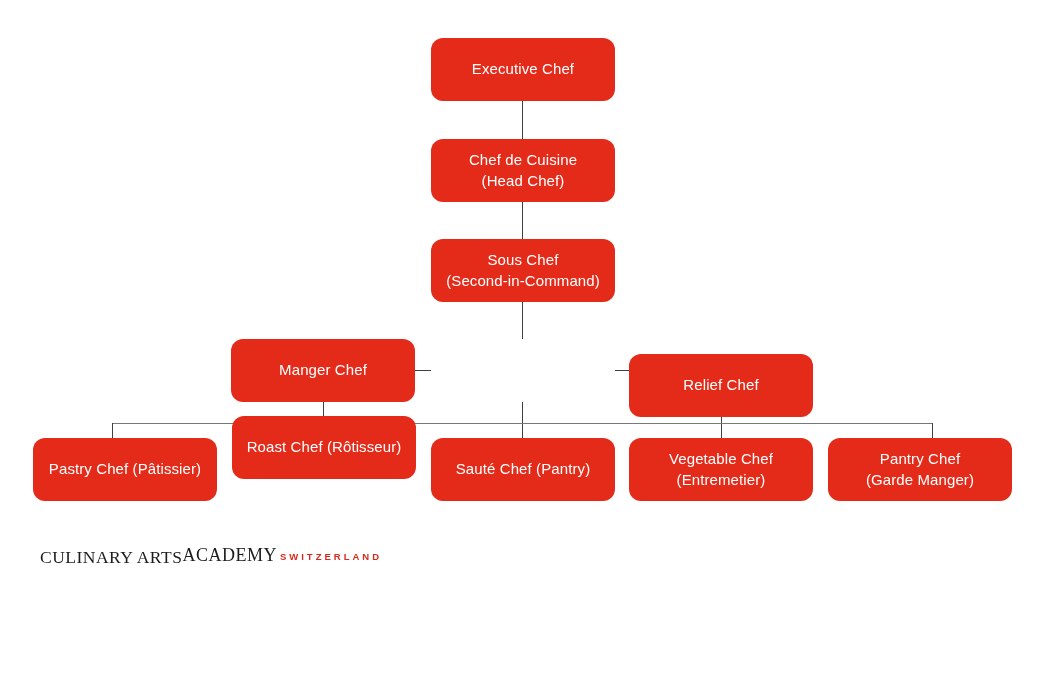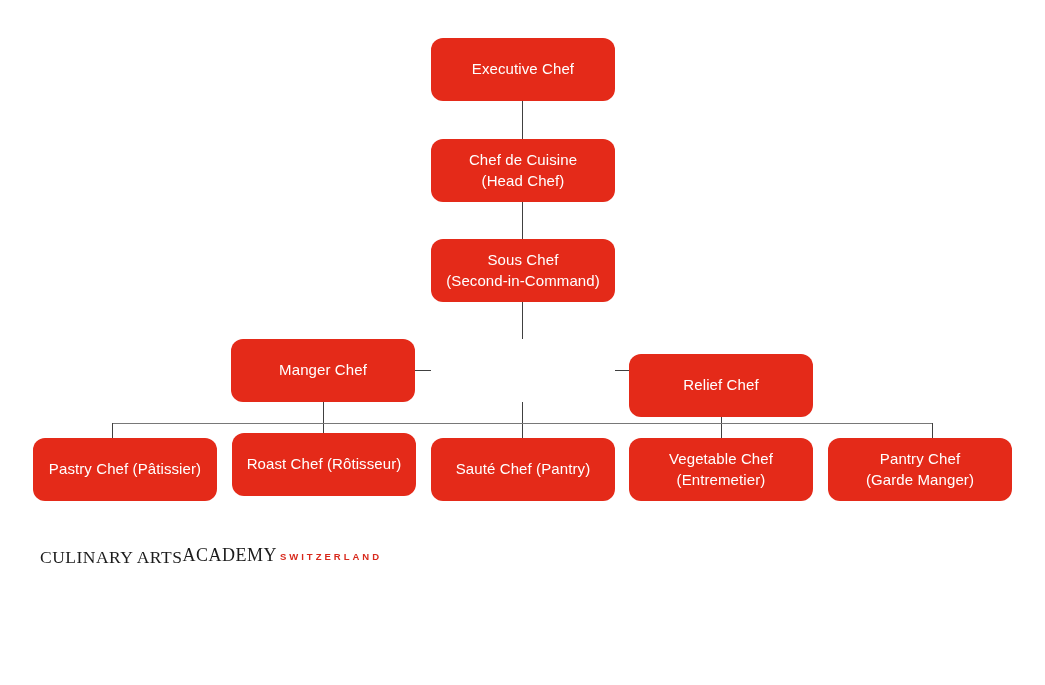--- a/index.html
+++ b/index.html
@@ -145,21 +145,21 @@
   <div class="node" style="left:629px; top:348px;margin-top:6px;">
     <span>Relief Chef</span>
 
   </div>
 
   <div class="node" style="left:33px; top:438px;">
     <span>Pastry Chef (Pâtissier)</span>
 
   </div>
 
-  <div class="node" style="left:232px; top:433px;">
+  <div class="node" style="left:232px; top:416px;">
     <span>Roast Chef (Rôtisseur)</span>
 
   </div>
 
   <div class="node" style="left:431px; top:438px;">
     <span>Sauté Chef (Pantry)</span>
 
   </div>
 
   <div class="node" style="left:828px; top:438px;">

